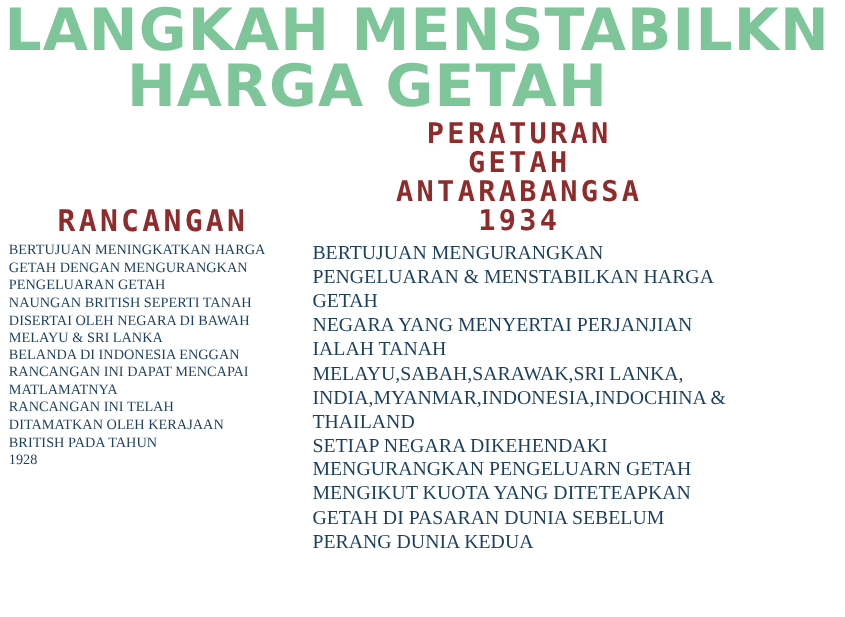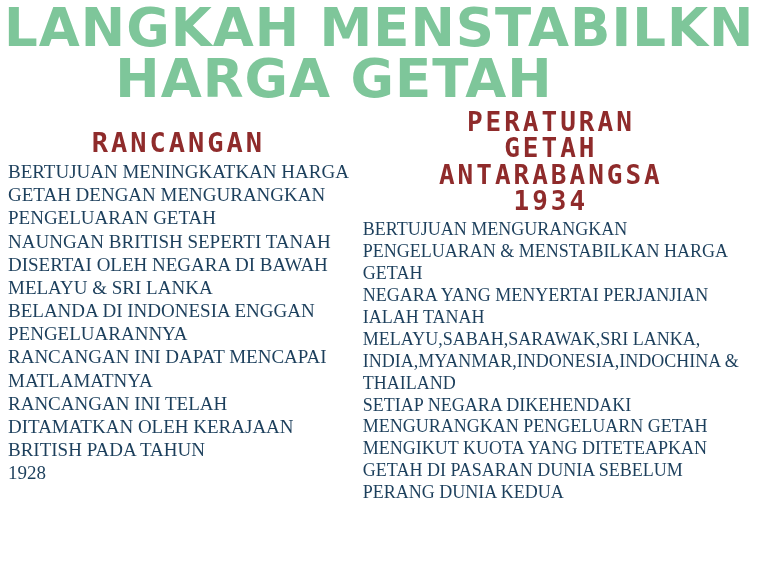--- a/index.html
+++ b/index.html
@@ -70,21 +70,21 @@
   }
   .col-right .col-title {
     font-size: 26px;
   }
   .body-list {
     list-style: none;
     margin: 0;
     padding: 0;
     color: #1c3f5c;
     font-family: "Liberation Serif", serif;
-    font-size: 19px;
+    font-size: 13px;
     line-height: 1.22;
     text-transform: uppercase;
   }
   .col-right .body-list {
     font-size: 18px;
     line-height: 1.22;
   }
   .body-list li {
     margin: 0;
     padding: 0;
@@ -108,21 +108,20 @@
         <span class="tline">RANCANGAN</span>
       </h2>
       <ul class="body-list">
         <li>BERTUJUAN MENINGKATKAN HARGA</li>
         <li>GETAH DENGAN MENGURANGKAN</li>
         <li>PENGELUARAN GETAH</li>
         <li>NAUNGAN BRITISH SEPERTI TANAH</li>
         <li>DISERTAI OLEH NEGARA DI BAWAH</li>
         <li>MELAYU &amp; SRI LANKA</li>
         <li>BELANDA DI INDONESIA ENGGAN</li>
-        <li>PENGELUARANNYA</li>
         <li>RANCANGAN INI DAPAT MENCAPAI</li>
         <li>MATLAMATNYA</li>
         <li>RANCANGAN INI TELAH</li>
         <li>DITAMATKAN OLEH KERAJAAN</li>
         <li>BRITISH PADA TAHUN</li>
         <li>1928</li>
       </ul>
     </div>
 
     <div class="col col-right">

